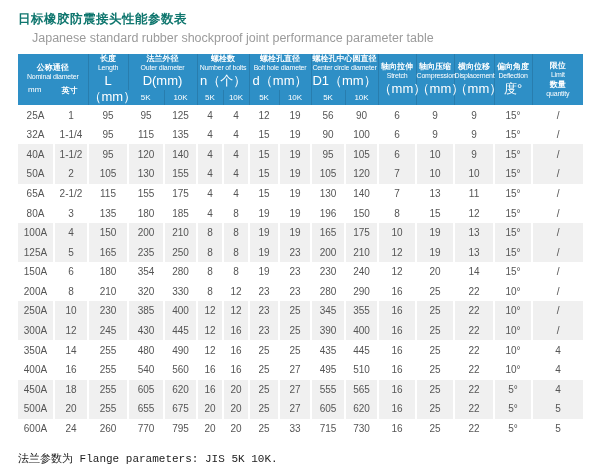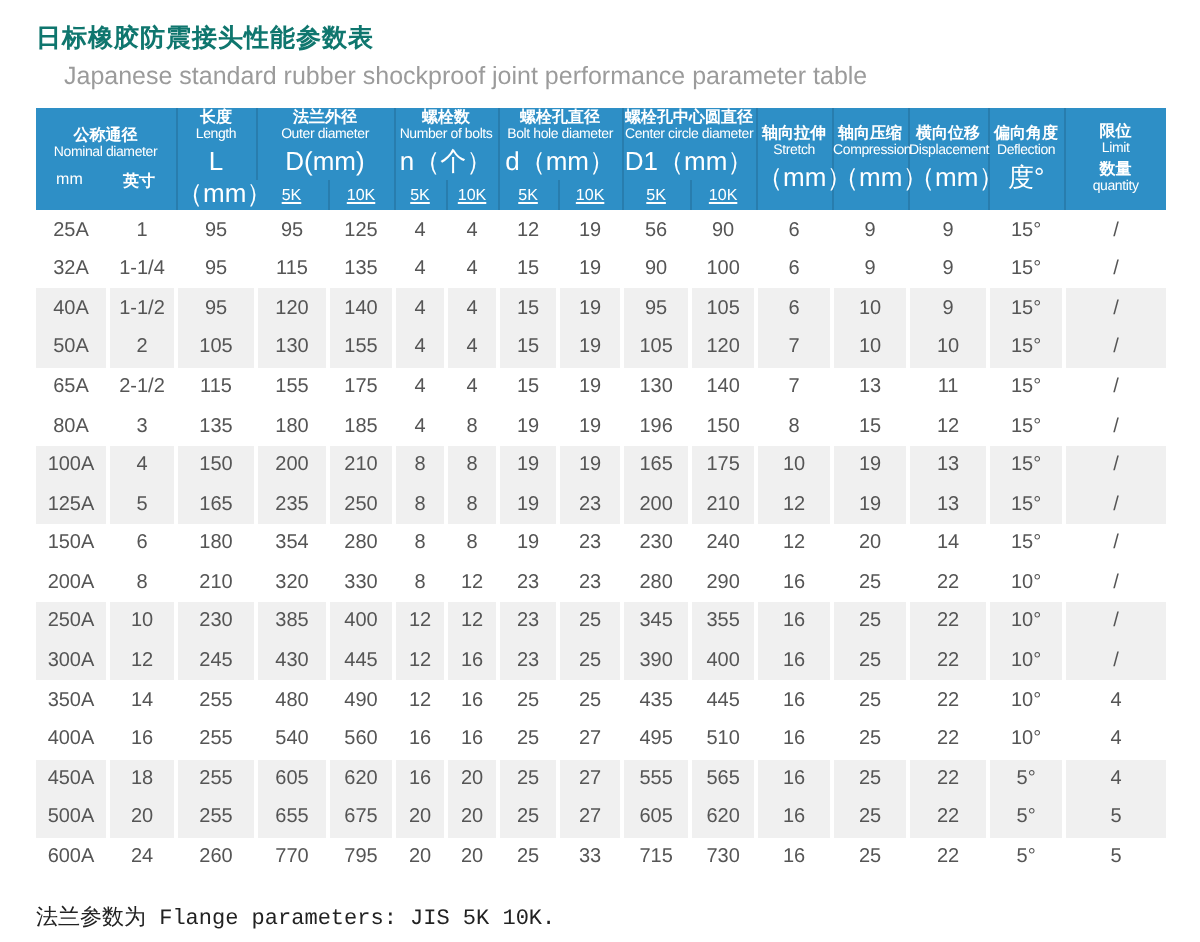--- a/index.html
+++ b/index.html
@@ -7,21 +7,21 @@
   body { font-family: "Liberation Sans", "DejaVu Sans", sans-serif; position: relative; overflow: hidden; }
 
   .title-cn { margin: 11px 0 0 18px; font-size: 12.5px; font-weight: bold; color: #0f766e; letter-spacing: 0.5px; }
   .title-en { margin: 3px 0 0 32px; font-size: 12.5px; color: #9b9b9b; }
 
   table { border-collapse: collapse; table-layout: fixed; width: 565px; margin: 9px 0 0 18px; }
 
   thead th { background: #2e8fc6; color: #ffffff; font-weight: normal; text-align: center; vertical-align: middle; border-left: 1px solid rgba(0,0,0,0.12); padding: 0; }
   thead tr th:first-child { border-left: none; }
   thead tr.main-row th { height: 35px; }
-  thead tr.sub-row th { height: 15px; font-size: 8px; text-decoration: underline; }
+  thead tr.sub-row th { height: 15px; font-size: 8px; }
 
   .h-cn { font-size: 8px; line-height: 1.25; font-weight: bold; }
   .h-en { font-size: 7px; line-height: 1.25; letter-spacing: -0.2px; white-space: nowrap; }
   .h-unit { font-size: 13px; line-height: 1.25; }
   .h-subline { display: flex; justify-content: space-around; font-size: 8px; margin-top: 3px; }
   .h-subline .inch { font-weight: bold; }
 
   tbody td { height: 19.6px; font-size: 10px; color: #555555; text-align: center; vertical-align: middle; background: #ffffff; border-left: 2px solid #ffffff; padding: 0; }
   tbody tr td:first-child { border-left: none; }
   tbody tr.alt td { background: #f0f0f0; }

